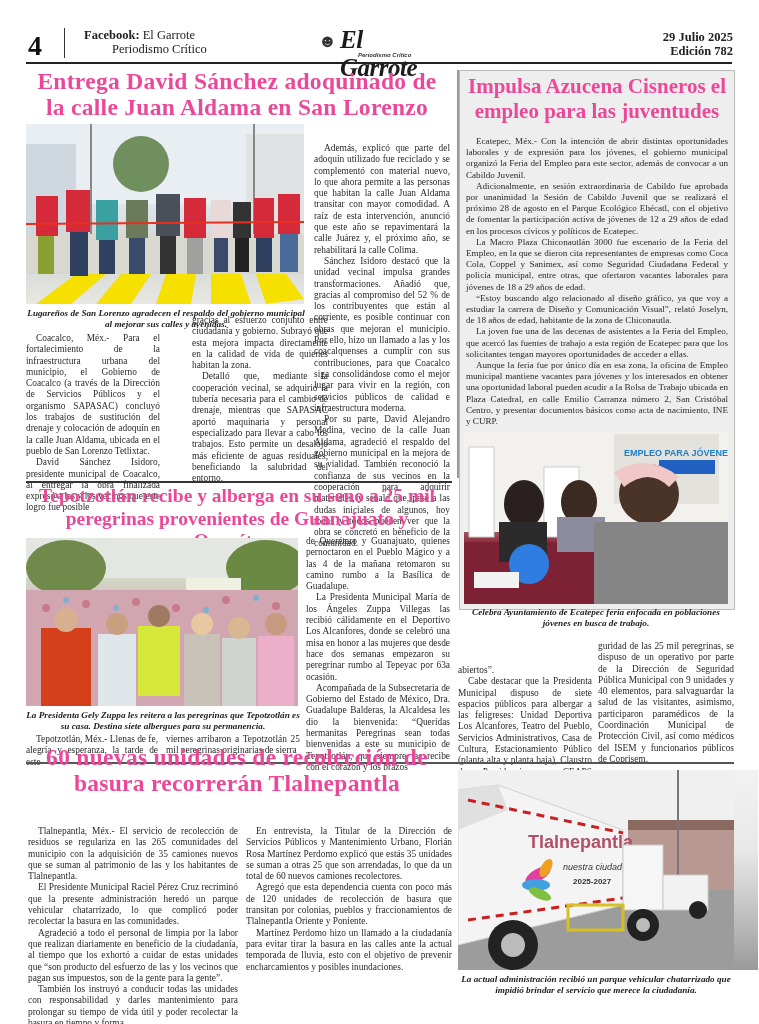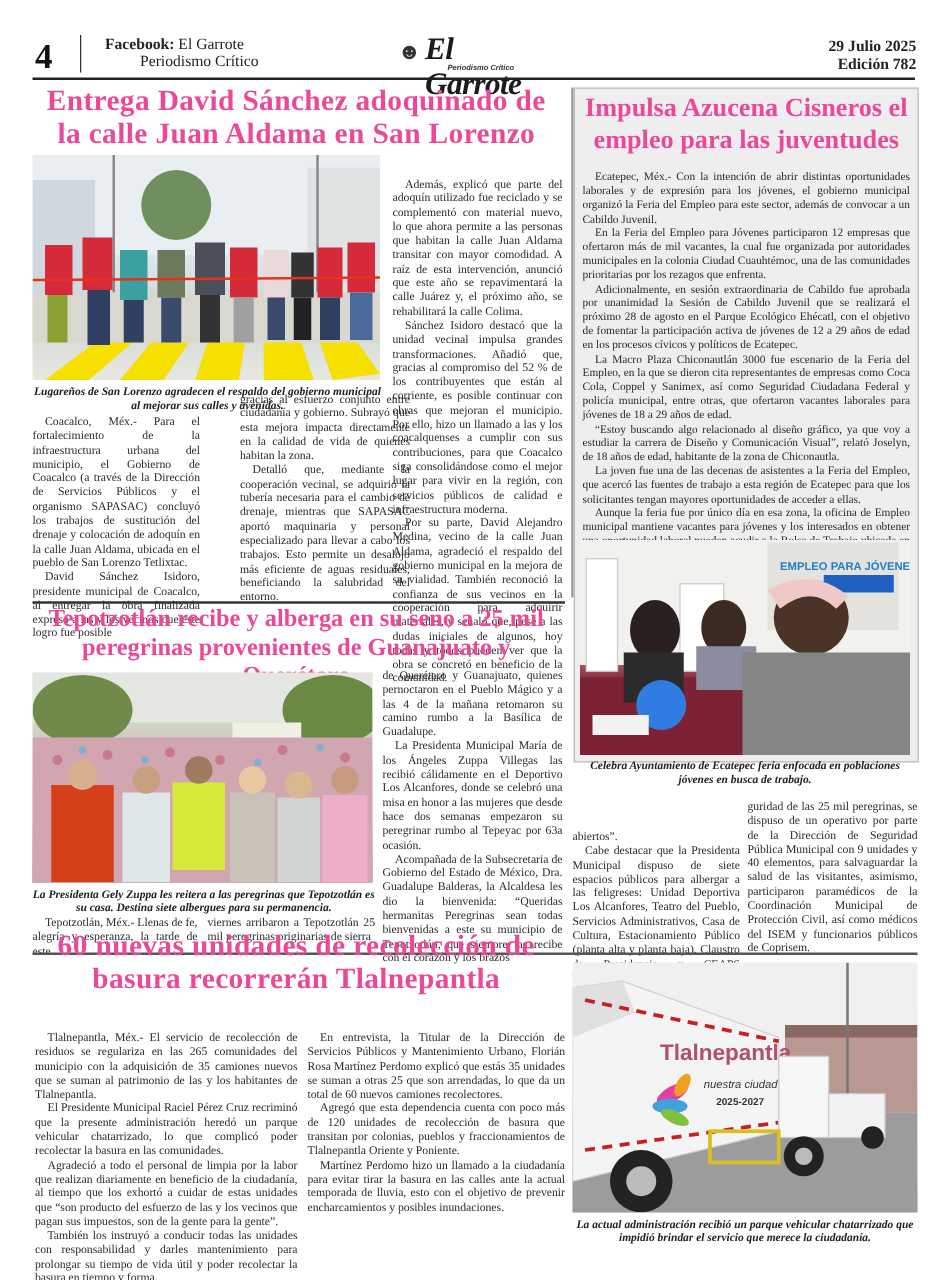--- a/index.html
+++ b/index.html
@@ -54,21 +54,21 @@
   #a2-c1 { left: 26px; top: 734px; width: 132px; }
   #a2-c2 { left: 166px; top: 734px; width: 134px; }
   #a2-c3 { left: 306px; top: 536px; width: 144px; }
   #a2-c4 { left: 458px; top: 641px; width: 134px; margin-top: 24px; }
   #a2-c5 { left: 598px; top: 641px; width: 136px; }
   #hrule3 { left: 26px; top: 762px; width: 708px; height: 2px; background: #555; }
 
   
   #a3-c1 { left: 28px; top: 826px; width: 210px; }
   #a3-c2 { left: 246px; top: 826px; width: 206px; }
-  #a3-photo { left: 458px; top: 770px; width: 276px; height: 200px; background: linear-gradient(180deg,#f2f2f2 0%,#e8e8e8 40%,#bdbdbd 75%,#9a9a9a 100%); overflow: hidden; }
+  #a3-photo { left: 458px; top: 770px; width: 300px; height: 200px; background: linear-gradient(180deg,#f2f2f2 0%,#e8e8e8 40%,#bdbdbd 75%,#9a9a9a 100%); overflow: hidden; }
   #a3-cap { left: 458px; top: 974px; width: 276px; }
 
   svg { display: block; }
 </style>
 </head>
 <body>
 
 <div class="abs" id="page-num">4</div>
 <div class="abs" id="hdr-sep"></div>
 <div class="abs" id="hdr-fb">
@@ -142,21 +142,20 @@
   <p>Sánchez Isidoro destacó que la unidad vecinal impulsa grandes transformaciones. Añadió que, gracias al compromiso del 52 % de los contribuyentes que están al corriente, es posible continuar con obras que mejoran el municipio. Por ello, hizo un llamado a las y los coacalquenses a cumplir con sus contribuciones, para que Coacalco siga consolidándose como el mejor lugar para vivir en la región, con servicios públicos de calidad e infraestructura moderna.</p>
   <p>Por su parte, David Alejandro Medina, vecino de la calle Juan Aldama, agradeció el respaldo del gobierno municipal en la mejora de su vialidad. También reconoció la confianza de sus vecinos en la cooperación para adquirir materiales, y señaló que, pese a las dudas iniciales de algunos, hoy todas y todos pueden ver que la obra se concretó en beneficio de la comunidad.</p>
 </div>
 <div class="abs" id="vsep1"></div>
 <div class="abs" id="hrule2"></div>
 
 <div class="abs" id="side-box"></div>
 <h2 class="abs headline" id="side-title">Impulsa Azucena Cisneros el empleo para las juventudes</h2>
 <div class="abs txt" id="side-txt">
   <p>Ecatepec, Méx.- Con la intención de abrir distintas oportunidades laborales y de expresión para los jóvenes, el gobierno municipal organizó la Feria del Empleo para este sector, además de convocar a un Cabildo Juvenil.</p>
-  <p>En la Feria del Empleo para Jóvenes participaron 12 empresas que ofertaron más de mil vacantes, la cual fue organizada por autoridades municipales en la colonia Ciudad Cuauhtémoc, una de las comunidades prioritarias por los rezagos que enfrenta.</p>
   <p>Adicionalmente, en sesión extraordinaria de Cabildo fue aprobada por unanimidad la Sesión de Cabildo Juvenil que se realizará el próximo 28 de agosto en el Parque Ecológico Ehécatl, con el objetivo de fomentar la participación activa de jóvenes de 12 a 29 años de edad en los procesos cívicos y políticos de Ecatepec.</p>
   <p>La Macro Plaza Chiconautlán 3000 fue escenario de la Feria del Empleo, en la que se dieron cita representantes de empresas como Coca Cola, Coppel y Sanimex, así como Seguridad Ciudadana Federal y policía municipal, entre otras, que ofertaron vacantes laborales para jóvenes de 18 a 29 años de edad.</p>
   <p>“Estoy buscando algo relacionado al diseño gráfico, ya que voy a estudiar la carrera de Diseño y Comunicación Visual”, relató Joselyn, de 18 años de edad, habitante de la zona de Chiconautla.</p>
   <p>La joven fue una de las decenas de asistentes a la Feria del Empleo, que acercó las fuentes de trabajo a esta región de Ecatepec para que los solicitantes tengan mayores oportunidades de acceder a ellas.</p>
   <p>Aunque la feria fue por único día en esa zona, la oficina de Empleo municipal mantiene vacantes para jóvenes y los interesados en obtener una oportunidad laboral pueden acudir a la Bolsa de Trabajo ubicada en Plaza Catedral, en calle Emilio Carranza número 2, San Cristóbal Centro, y presentar documentos básicos como acta de nacimiento, INE y CURP.</p>
 </div>
 <div class="abs" id="side-photo">
   <svg width="264" height="172" viewBox="0 0 264 172">
     <rect x="0" y="0" width="264" height="100" fill="#f2f1ee"></rect>
     <rect x="150" y="2" width="105" height="70" fill="#e4e2dc"></rect>

